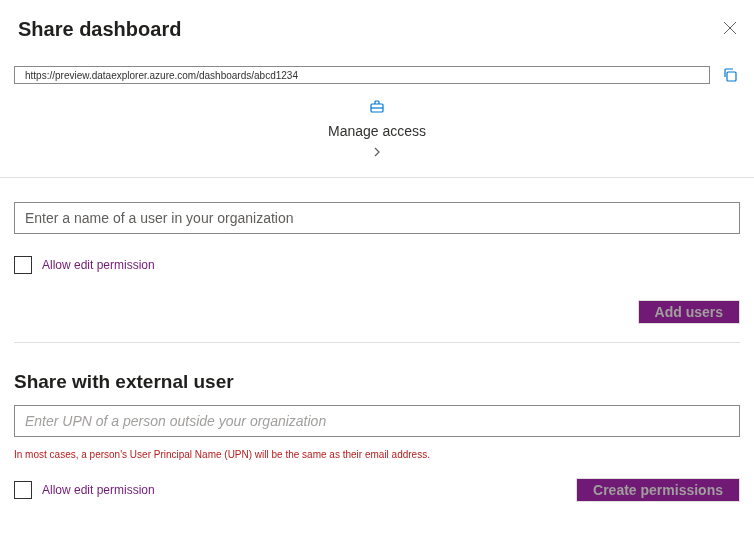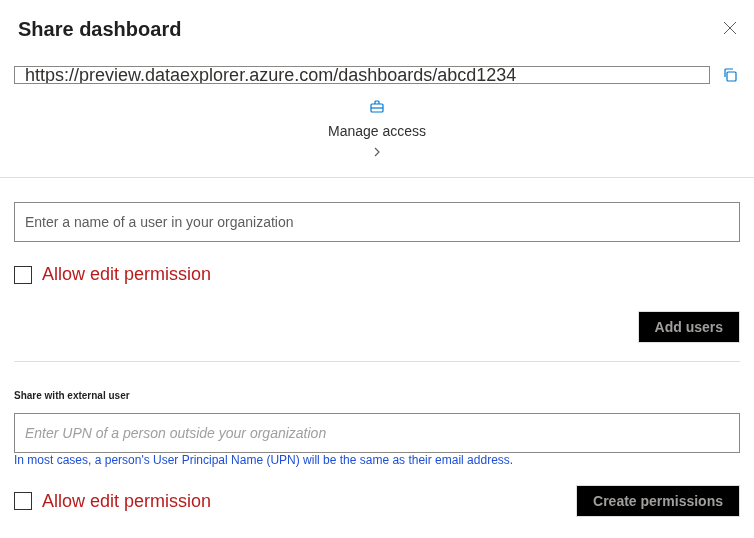--- a/index.html
+++ b/index.html
@@ -44,21 +44,21 @@
     margin-top: 20px;
     display: flex;
     align-items: center;
     gap: 10px;
   }
   .url-input {
     flex: 1;
     height: 16px;
     padding: 8px 10px;
     border: 1px solid #8a8886;
-    font-size: 18px;
+    font-size: 10px;
     font-family: inherit;
     color: #323130;
     background: #fff;
   }
   .copy-btn {
     width: 20px; height: 20px;
     display: flex; align-items: center; justify-content: center;
     color: #0078d4;
     cursor: pointer;
     background: none; border: none; padding: 0;
@@ -87,21 +87,21 @@
   .divider {
     border: none;
     border-top: 1px solid #e1dfdd;
     margin: 0;
   }
   .section {
     padding-top: 24px;
   }
   .text-input {
     width: 100%;
-    height: 40px;
+    height: 32px;
     padding: 0 10px;
     border: 1px solid #8a8886;
     font-size: 14px;
     font-family: inherit;
     color: #323130;
     background: #fff;
   }
   .text-input::placeholder { color: #605e5c; }
   .text-input.disabled-look::placeholder { color: #a19f9d; font-style: italic; }
   .checkbox-row {
@@ -110,51 +110,51 @@
     gap: 10px;
     margin-top: 22px;
   }
   .checkbox {
     width: 18px; height: 18px;
     border: 1px solid #323130;
     background: #fff;
     cursor: pointer;
   }
   .checkbox-label {
-    font-size: 18px;
-    color: #b91c1c;
+    font-size: 12px;
+    color: #701a75;
   }
   .button-row {
     display: flex;
     justify-content: flex-end;
     margin-top: 26px;
   }
   .btn {
     min-width: 80px;
-    height: 32px;
+    height: 24px;
     padding: 0 16px;
     border: 1px solid #e1dfdd;
-    background: #000000;
+    background: #701a75;
     color: #a19f9d;
     font-size: 14px;
     font-family: inherit;
     cursor: default;
     display: flex; align-items: center; justify-content: center;
     font-weight: 600;
   }
   .section-heading {
-    font-size: 10px;
+    font-size: 19px;
     font-weight: 600;
     color: #201f1e;
     margin: 0 0 12px 0;
   }
   .helper-text {
-    margin-top: 0;
-    font-size: 12px;
-    color: #1d4ed8;
+    margin-top: 12px;
+    font-size: 10px;
+    color: #b91c1c;
   }
   .divider-wide {
     margin-left: -14px;
     margin-right: -14px;
     width: calc(100% + 28px);
   }
   .external-row {
     display: flex;
     align-items: center;
     justify-content: space-between;

